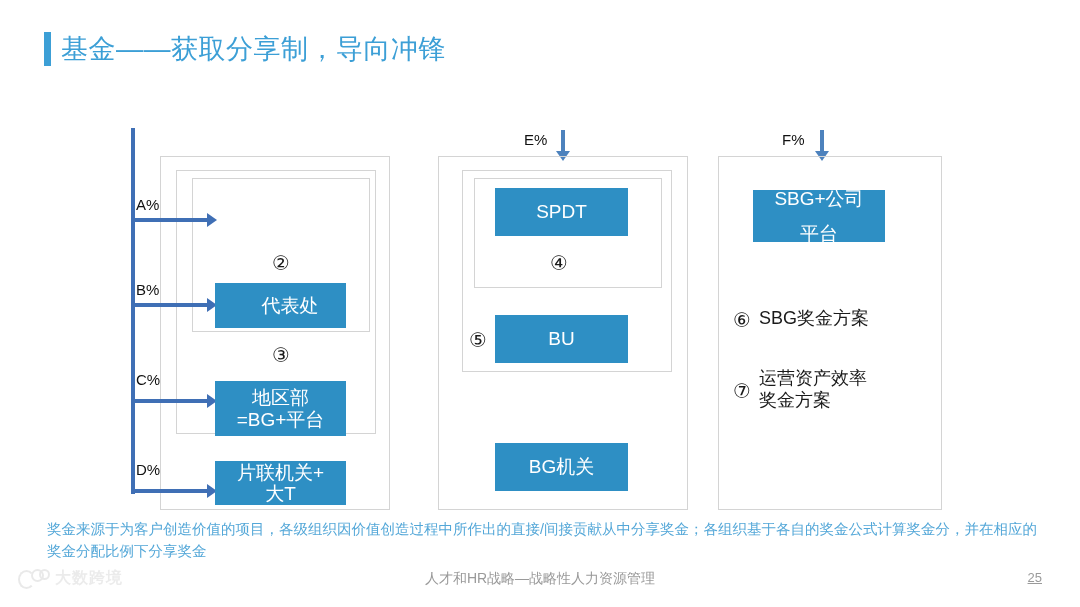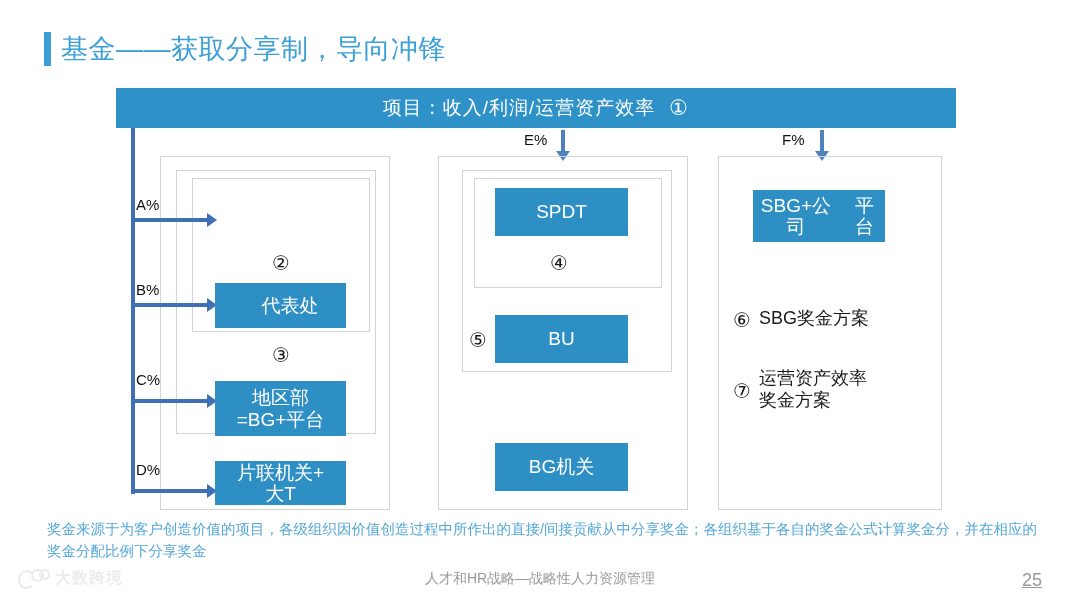--- a/index.html
+++ b/index.html
@@ -78,21 +78,21 @@
     position:absolute;left:47px;top:519px;width:992px;
     color:#53a7d8;font-size:14.5px;line-height:1.5;
   }
 
   
   .bottom-caption{
     position:absolute;left:0;right:0;top:570px;text-align:center;
     color:#9a9a9a;font-size:14px;
   }
   .page-num{
-    position:absolute;right:38px;top:570px;color:#9a9a9a;font-size:18px;text-decoration:underline;
+    position:absolute;right:38px;top:570px;color:#9a9a9a;font-size:13px;text-decoration:underline;
   }
   .watermark{
     position:absolute;left:18px;top:568px;display:flex;align-items:center;gap:7px;
     opacity:.55;
   }
   .wm-mark{
     width:30px;height:19px;position:relative;display:block;
   }
   .wm-mark .c1,.wm-mark .c2{
     position:absolute;border:2.5px solid #d8d8d8;border-radius:50%;
@@ -105,24 +105,20 @@
 </head>
 <body>
 
 <div class="slide">
 
   <div class="title-wrap">
     <span class="title-bar"></span>
     <span class="title-text">基金——获取分享制，导向冲锋</span>
   </div>
 
-  <div class="header-bar">
-    <span>项目：收入/利润/运营资产效率</span>
-    <span class="circ">①</span>
-  </div>
 
   <div class="gbox" style="left:160px;top:156px;width:228px;height:352px;"></div>
   <div class="gbox" style="left:176px;top:170px;width:198px;height:262px;"></div>
   <div class="gbox" style="left:192px;top:178px;width:176px;height:152px;"></div>
 
   <div class="trunk"></div>
 
   <div class="pct-label" style="left:136px;top:196px;">A%</div>
   <div class="h-arrow" style="left:133px;top:218px;width:75px;"></div>
   <div class="cnum" style="left:272px;top:253px;">②</div>
@@ -159,21 +155,21 @@
   <div class="cnum" style="left:469px;top:330px;">⑤</div>
   <div class="bbox" style="left:495px;top:443px;width:133px;height:48px;">BG机关</div>
 
   <div class="bbox" style="left:495px;top:315px;width:133px;height:48px;">BU</div>
 
   <div class="pct-label" style="left:782px;top:131px;">F%</div>
   <div class="v-arrow" style="left:820px;top:130px;height:22px;"></div>
 
   <div class="gbox" style="left:718px;top:156px;width:222px;height:352px;"></div>
 
-  <div class="bbox" style="left:753px;top:190px;width:132px;height:52px;flex-direction:row;gap:13px;">
+  <div class="bbox" style="left:753px;top:190px;width:132px;height:52px;flex-direction:column;gap:13px;">
     <span>SBG+公司</span>
     <span>平台</span>
   </div>
 
   <div class="ritem" style="left:733px;top:308px;">
     <span class="num">⑥</span>
     <span class="txt">SBG奖金方案</span>
   </div>
 
   <div class="ritem" style="left:733px;top:368px;">

